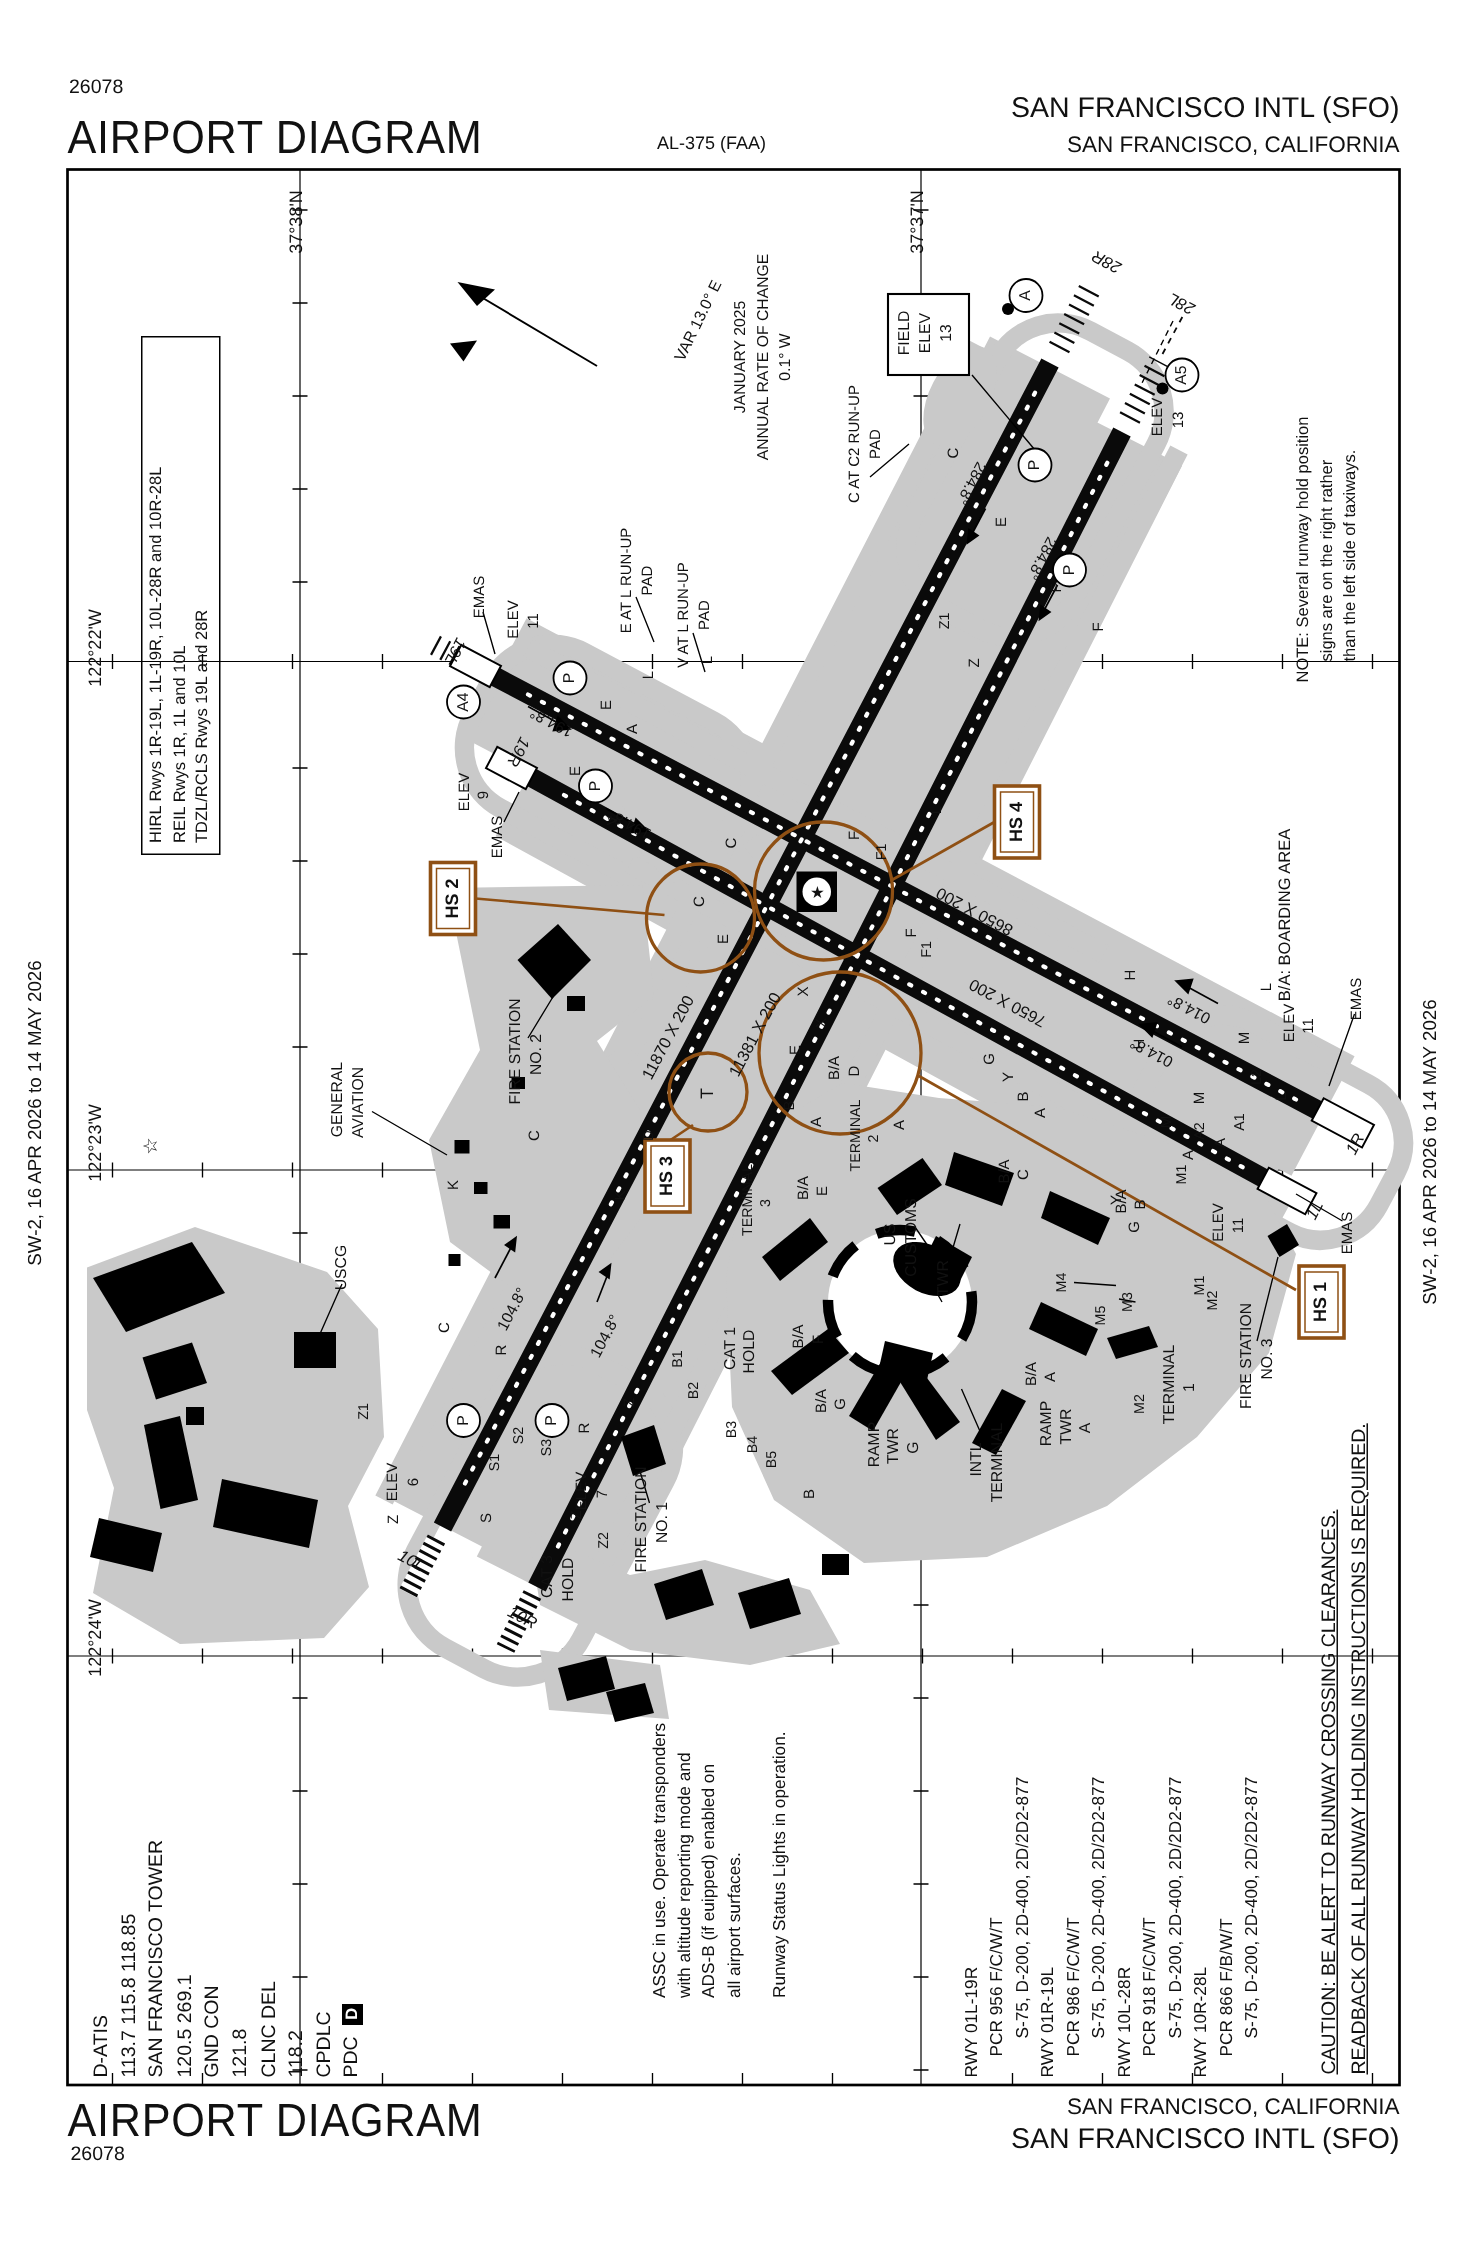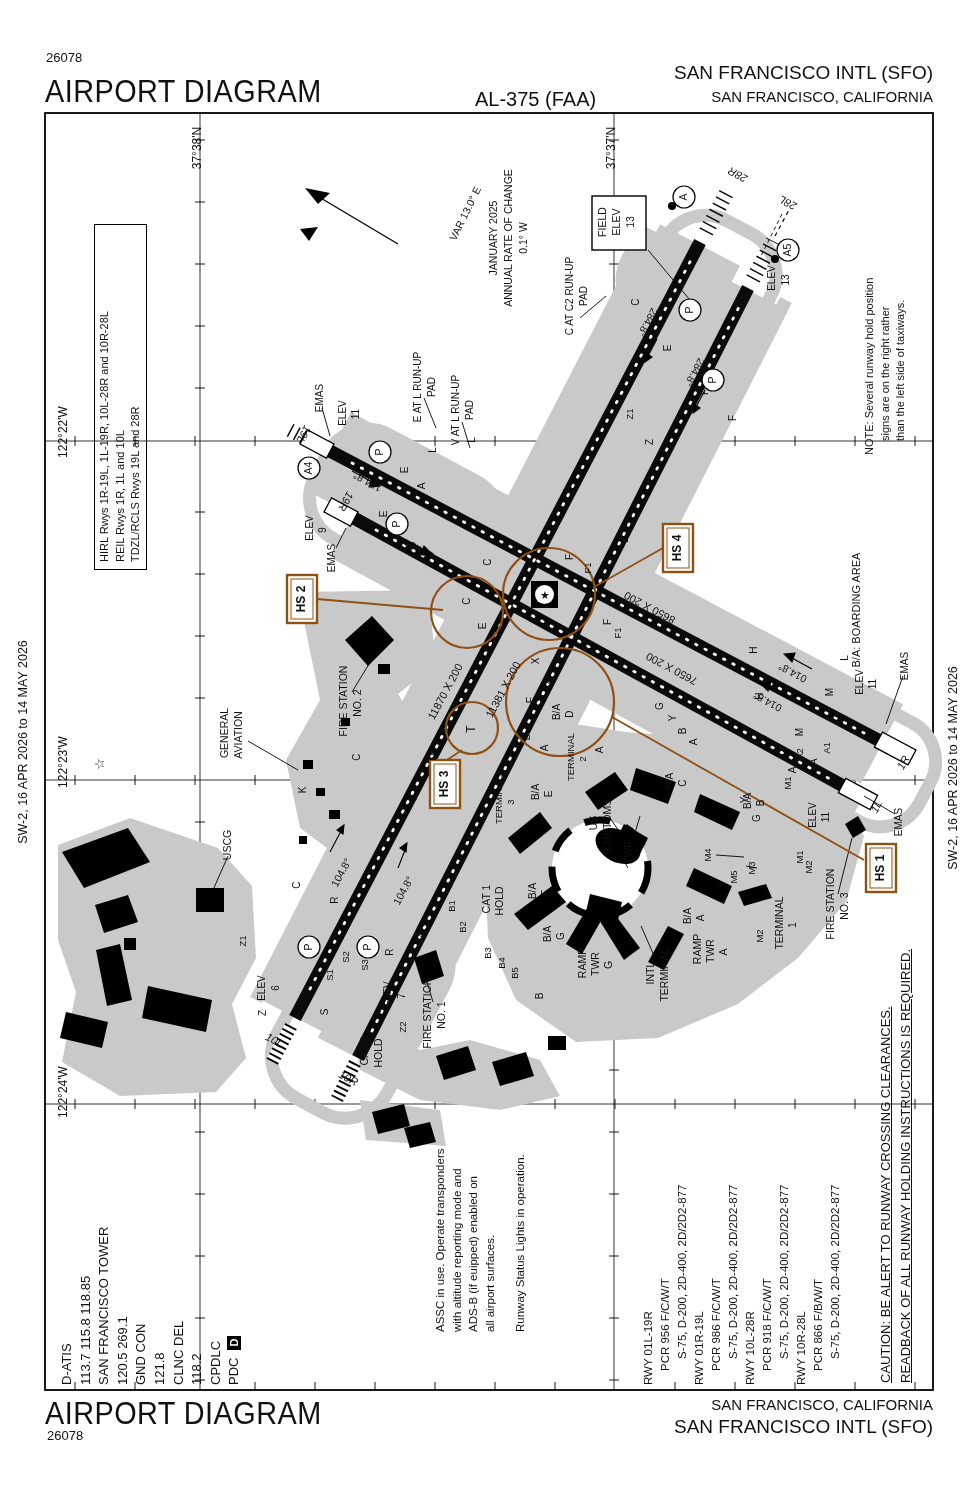--- a/index.html
+++ b/index.html
@@ -1,21 +1,21 @@
 <!DOCTYPE html>
 <html><head>
 <meta charset="utf-8">
 <style>
   html,body{margin:0;padding:0;background:#fff;}
   .page{position:relative;width:978px;height:1500px;background:#fff;overflow:hidden;
         font-family:"Liberation Sans",sans-serif;color:#111;}
   .abs{position:absolute;}
   .hdr-num{font-size:13px;}
   .big-title{font-size:31px;letter-spacing:.5px;transform:scaleX(.93);transform-origin:left;white-space:nowrap;}
-  .al-num{font-size:20px;margin-left:37px;}
+  .al-num{font-size:12px;}
   .apt-name{font-size:19px;white-space:nowrap;}
   .apt-city{font-size:15px;text-align:right;white-space:nowrap;margin-left:31px;}
   .rot{transform:rotate(-90deg);transform-origin:top left;}
   .blk{font-size:13px;line-height:18.6px;white-space:nowrap;}
   .blk2{font-size:11.5px;line-height:16.5px;white-space:nowrap;}
   .blk3{font-size:11px;line-height:15.5px;white-space:nowrap;}
   .rwyline{font-size:11.5px;line-height:17px;white-space:nowrap;}
   .ind1{padding-left:14px;}
   .ind2{padding-left:26px;}
   .u{text-decoration:underline;}

